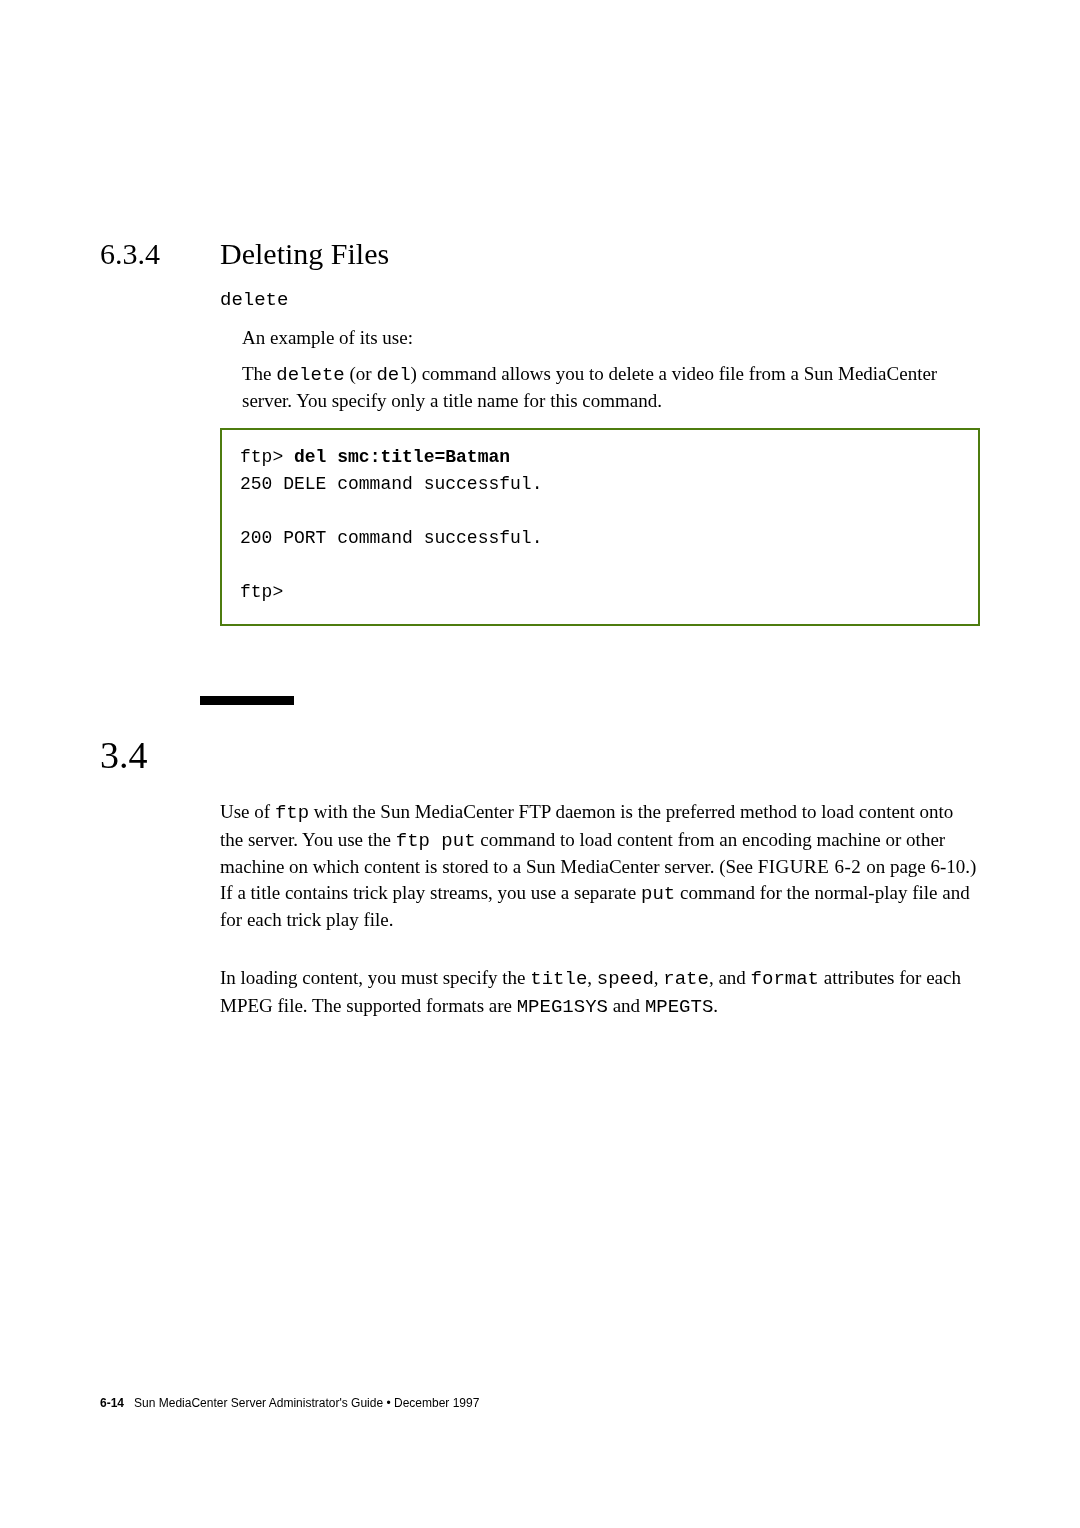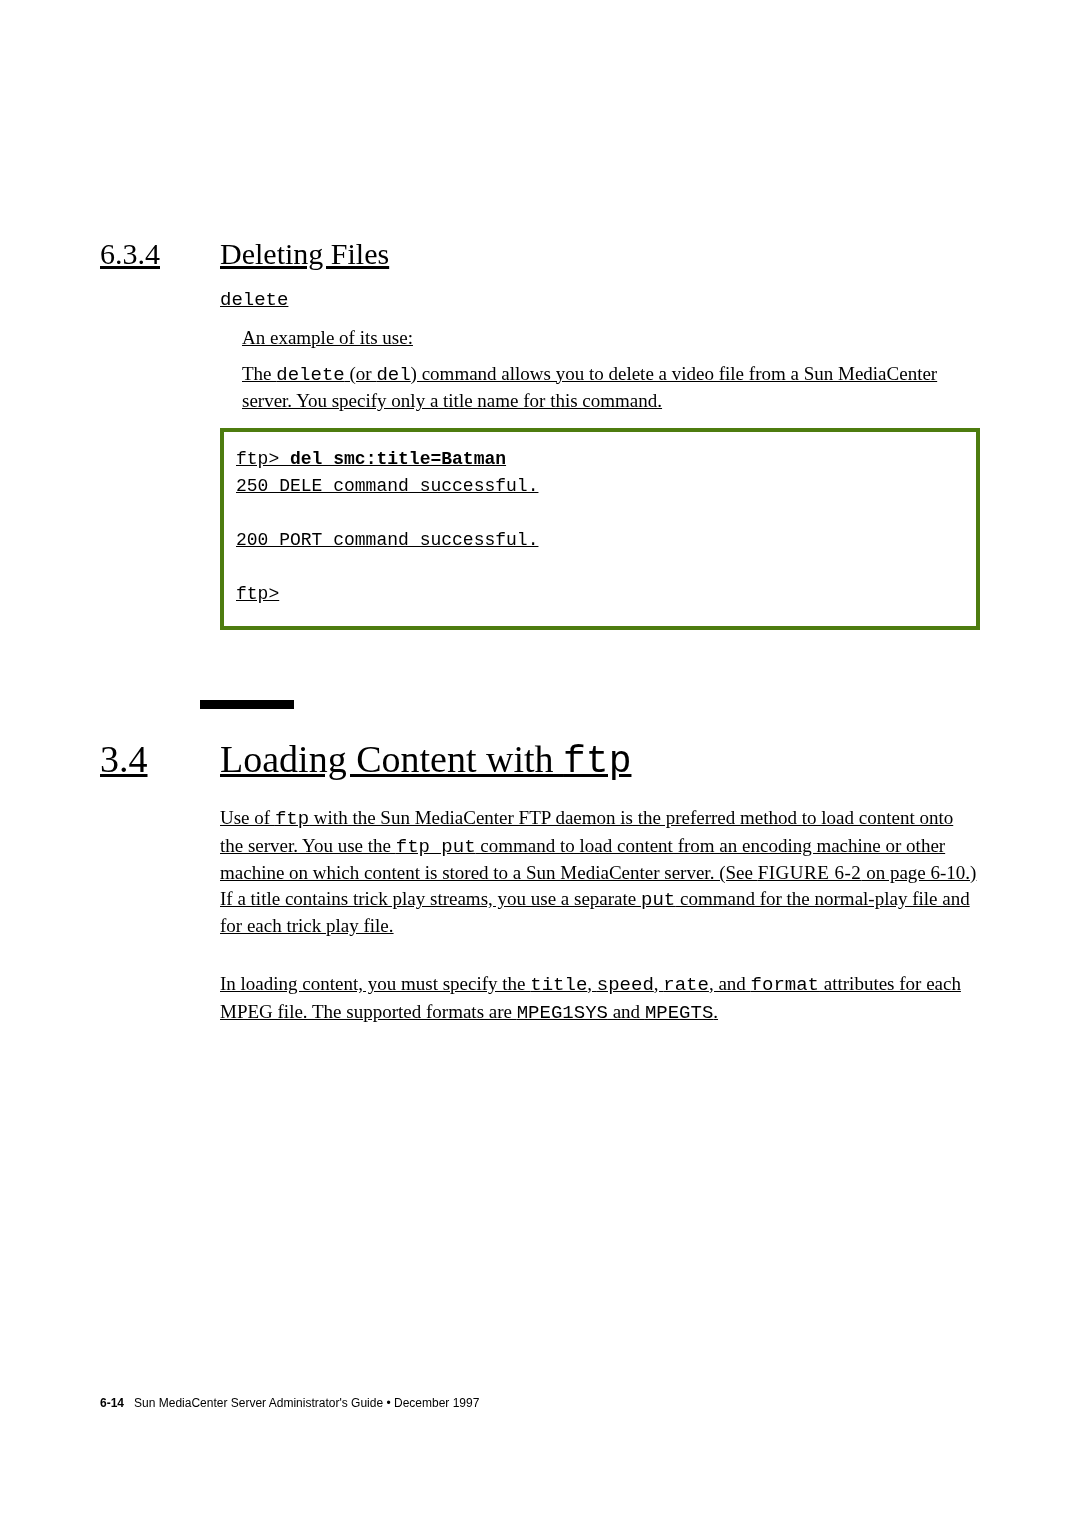--- a/index.html
+++ b/index.html
@@ -11,21 +11,20 @@
     background: #fff;
     font-family: "Palatino Linotype", Palatino, "Book Antiqua", Georgia, serif;
     color: #000;
   }
   .page {
     position: relative;
     width: 874px;
     height: 1528px;
     box-sizing: border-box;
     padding: 230px 110px 0 100px;
-    text-decoration: underline;
   }
   .section-row {
     display: flex;
     align-items: baseline;
     margin-bottom: 18px;
   }
   .sec-num {
     width: 120px;
     flex: 0 0 120px;
     font-size: 30px;
@@ -50,22 +49,22 @@
   }
   .para {
     font-size: 19px;
     line-height: 1.35;
     margin: 0 0 10px 0;
   }
   .indent {
     margin-left: 22px;
   }
   .code-box {
-    border: 4px solid #4d7c0f;
-    padding: 14px 18px 18px 12px;
+    border: 2px solid #4d7c0f;
+    padding: 14px 18px 18px 18px;
     margin-top: 14px;
     font-family: "Courier New", Courier, monospace;
     font-size: 18px;
     line-height: 1.5;
     white-space: pre;
   }
   .code-box .bold { font-weight: bold; }
   .thick-rule {
     height: 9px;
     background: #000;
@@ -130,23 +129,20 @@
 <span></span>
 <span>200 PORT command successful.</span>
 <span></span>
 <span>ftp&gt;</span></div>
   </div>
 
   <div class="thick-rule"></div>
 
   <div class="major-row" style="margin-left:0;">
     <div class="major-num">3.4</div>
-    <div class="major-title">
-      <span>Loading Content with </span><span class="mono-big">ftp</span>
-    </div>
   </div>
 
   <div class="body-col">
     <p class="para">
       <span>Use of </span><span class="mono">ftp</span><span> with the Sun MediaCenter FTP daemon is the preferred method to load content onto the server. You use the </span><span class="mono">ftp put</span><span> command to load content from an encoding machine or other machine on which content is stored to a Sun MediaCenter server. (See </span><span class="smallcaps">FIGURE 6-2</span><span> on page 6-10.) If a title contains trick play streams, you use a separate </span><span class="mono">put</span><span> command for the normal-play file and for each trick play file.</span>
     </p>
 
     <p class="para" style="margin-top:32px;">
       <span>In loading content, you must specify the </span><span class="mono">title</span><span>, </span><span class="mono">speed</span><span>, </span><span class="mono">rate</span><span>, and </span><span class="mono">format</span><span> attributes for each MPEG file. The supported formats are </span><span class="mono">MPEG1SYS</span><span> and </span><span class="mono">MPEGTS</span><span>.</span>
     </p>

